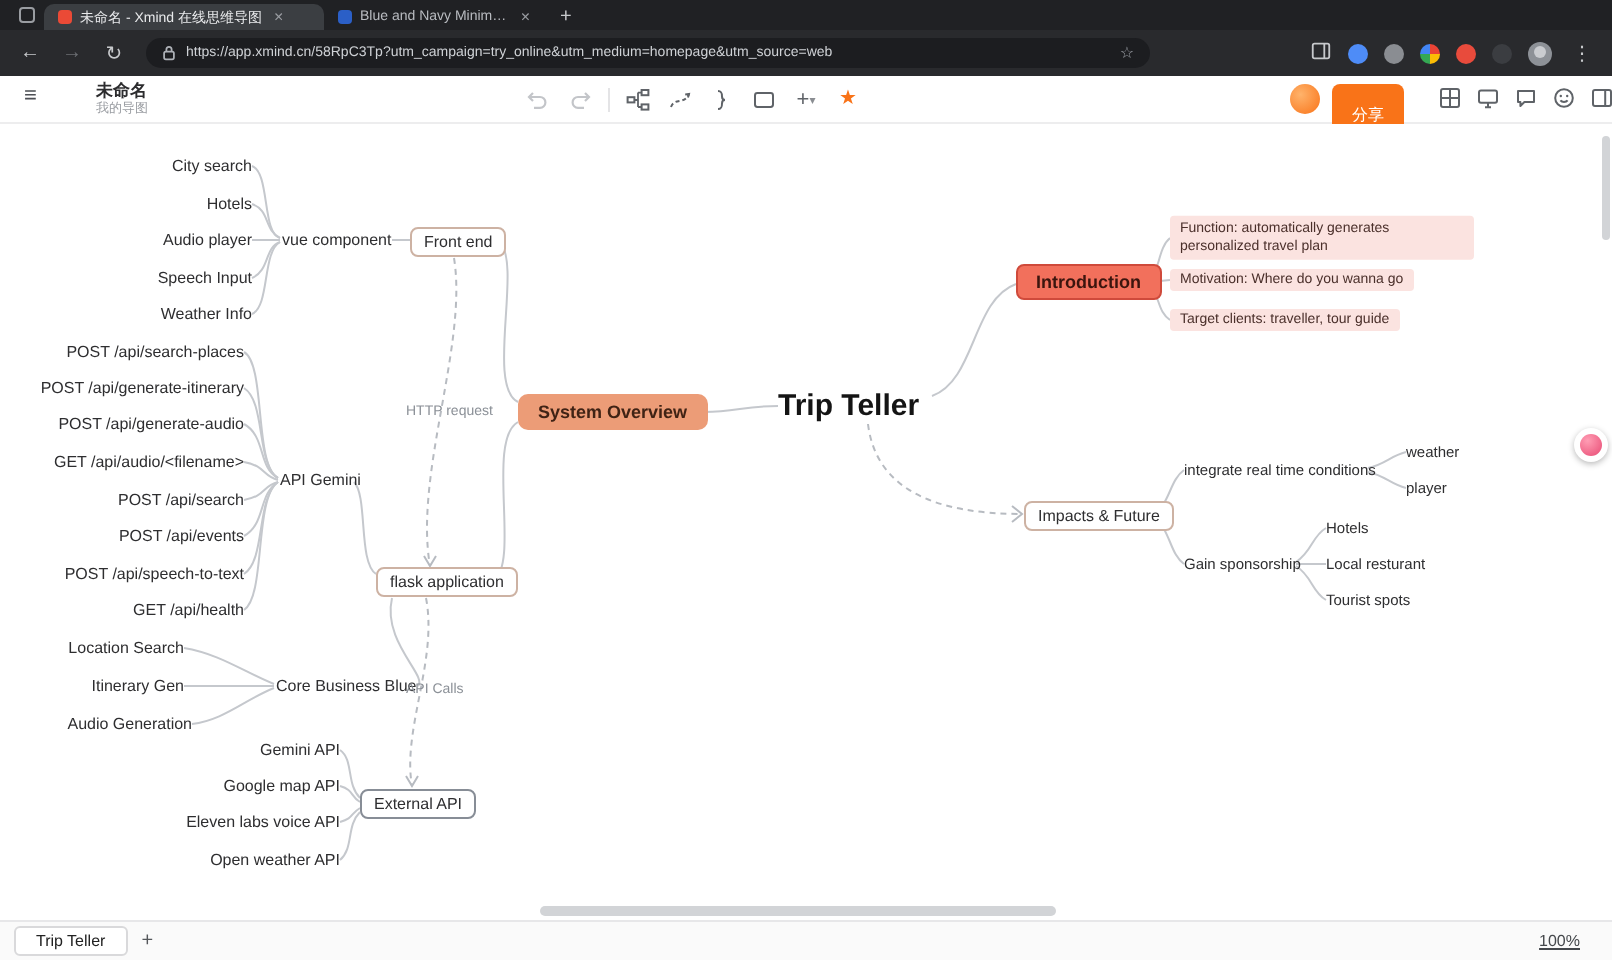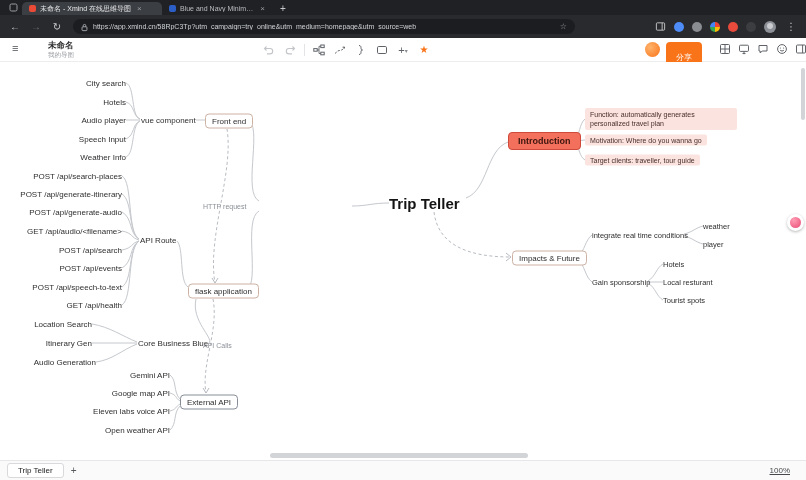--- a/index.html
+++ b/index.html
@@ -281,35 +281,36 @@
   <div class="n box" style="left:205px;top:59px">Front end</div>
 
   <div class="n" style="right:684px;top:114px">POST  /api/search-places</div>
   <div class="n" style="right:684px;top:132px">POST  /api/generate-itinerary</div>
   <div class="n" style="right:684px;top:150px">POST  /api/generate-audio</div>
   <div class="n" style="right:684px;top:169px">GET  /api/audio/&lt;filename&gt;</div>
   <div class="n" style="right:684px;top:188px">POST  /api/search</div>
   <div class="n" style="right:684px;top:206px">POST  /api/events</div>
   <div class="n" style="right:684px;top:225px">POST  /api/speech-to-text</div>
   <div class="n" style="right:684px;top:243px">GET  /api/health</div>
-  <div class="n" style="left:140px;top:178px">API Route</div>
+  <div class="n" style="left:140px;top:178px">API Gemini</div>
 
   <div class="n glabel" style="left:203px;top:144px">HTTP request</div>
   <div class="n box" style="left:188px;top:229px">flask application</div>
   <div class="n" style="left:138px;top:281px">Core Business Blue</div>
   <div class="n" style="right:714px;top:262px">Location Search</div>
   <div class="n" style="right:714px;top:281px">Itinerary Gen</div>
   <div class="n" style="right:710px;top:300px">Audio Generation</div>
   <div class="n glabel" style="left:203px;top:283px">API Calls</div>
   <div class="n box gray" style="left:180px;top:340px">External API</div>
   <div class="n" style="right:636px;top:313px">Gemini API</div>
   <div class="n" style="right:636px;top:331px">Google map API</div>
   <div class="n" style="right:636px;top:349px">Eleven labs voice API</div>
   <div class="n" style="right:636px;top:368px">Open weather API</div>
 
+  <div class="n sysov" style="left:259px;top:144px">System Overview</div>
   <div class="n central" style="left:389px;top:141px">Trip Teller</div>
 
   <div class="n introbox" style="left:508px;top:79px">Introduction</div>
   <div class="n pink wrap" style="left:585px;top:57px">Function: automatically generates personalized travel plan</div>
   <div class="n pink" style="left:585px;top:78px">Motivation: Where do you wanna go</div>
   <div class="n pink" style="left:585px;top:98px">Target clients: traveller, tour guide</div>
 
   <div class="n box" style="left:512px;top:196px">Impacts &amp; Future</div>
   <div class="n small" style="left:592px;top:173px">integrate real time conditions</div>
   <div class="n small" style="left:703px;top:164px">weather</div>

